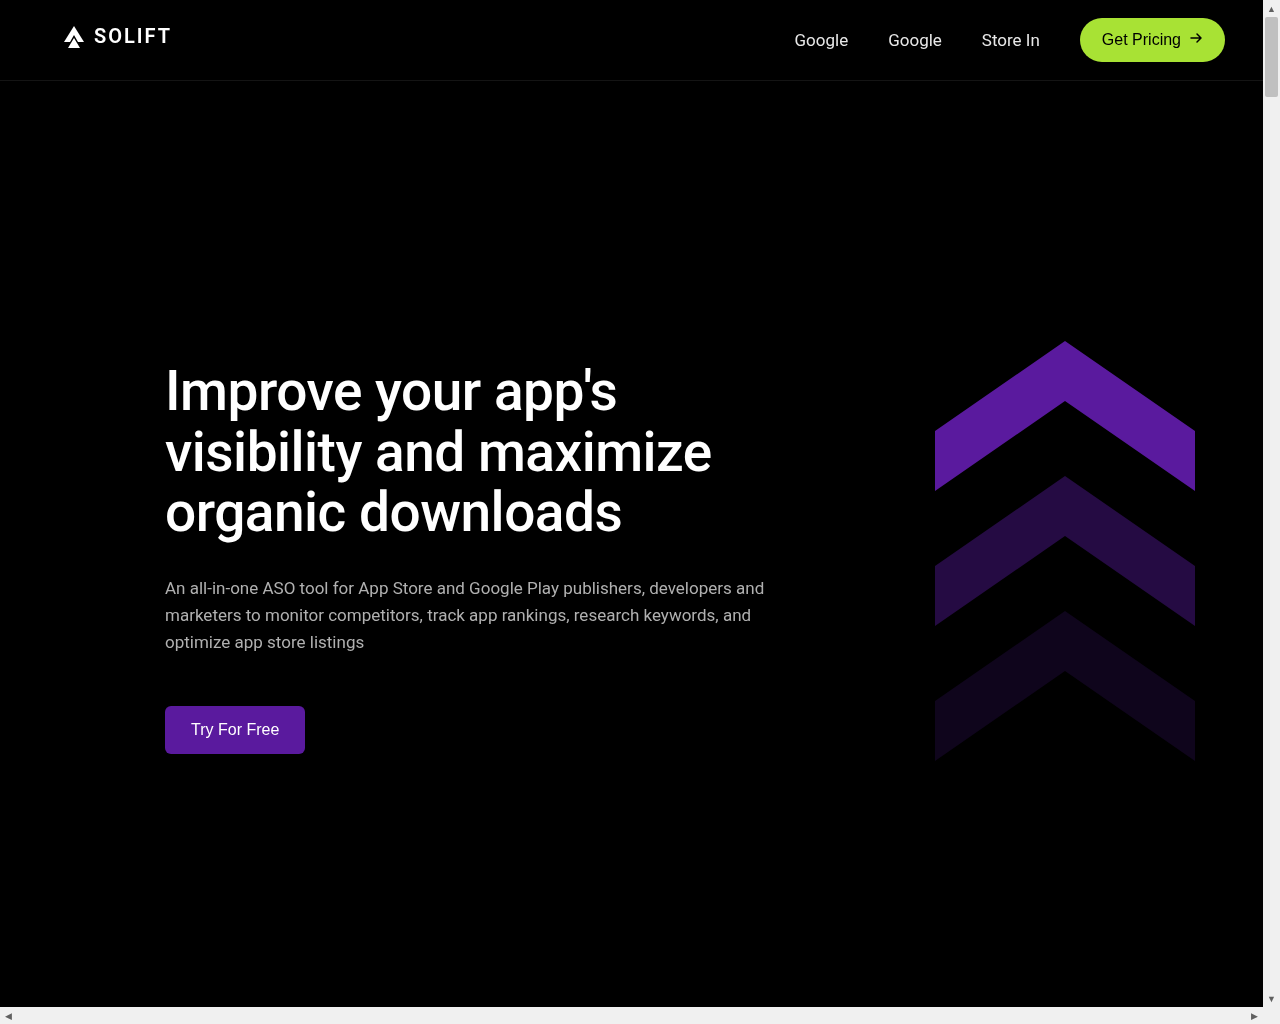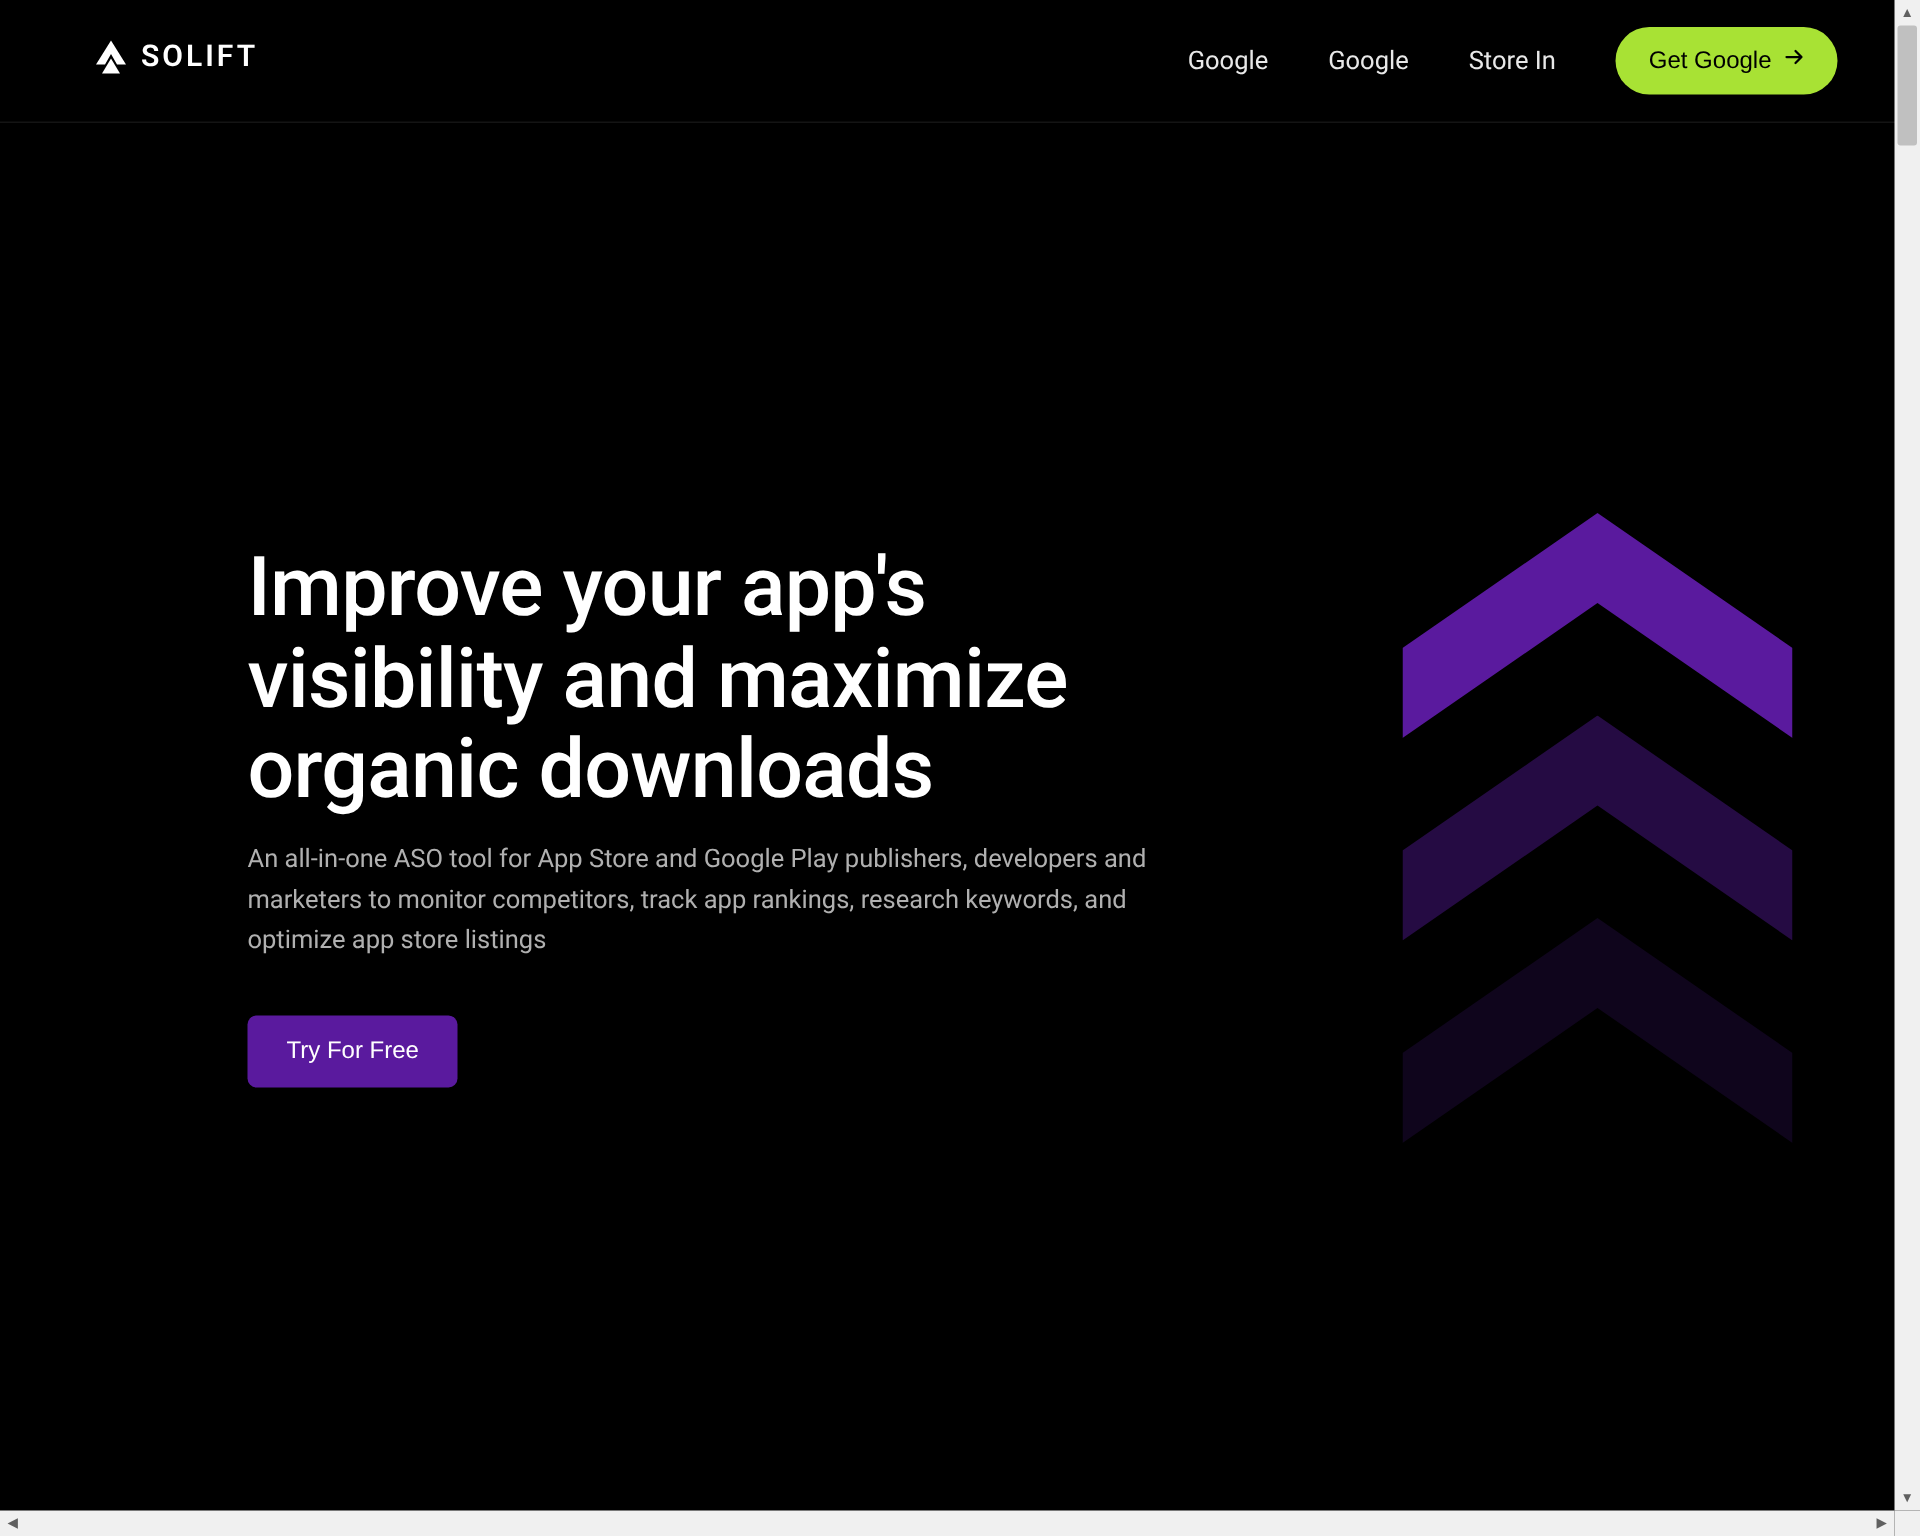--- a/index.html
+++ b/index.html
@@ -77,29 +77,29 @@
     
     .hero-content {
       max-width: 660px;
     }
     
     .hero-title {
       font-size: 55px;
       font-weight: 500;
       line-height: 1.1;
       color: #ffffff;
-      margin-bottom: 16px;
+      margin-bottom: 32px;
       letter-spacing: -0.5px;
     }
     
     .hero-description {
       font-size: 17px;
       line-height: 1.6;
       color: #b0b0b0;
-      margin-bottom: 36px;
+      margin-bottom: 50px;
       max-width: 650px;
       font-weight: 400;
     }
     
     .cta-btn {
       background-color: #5a1a9e;
       color: #ffffff;
       padding: 15px 26px;
       border-radius: 6px;
       font-size: 16px;
@@ -249,21 +249,21 @@
         <path d="M14 14 L20 24 L8 24 Z" fill="#ffffff"></path>
       </svg>
     </span>
     <span class="logo-text">SOLIFT</span>
   </div>
   <nav class="nav">
     <a class="nav-link">Google</a>
     <a class="nav-link">Google</a>
     <a class="nav-link">Store In</a>
     <button class="get-started-btn">
-      <span>Get Google</span>
+      <span>Get Pricing</span>
       <span>
         <svg width="14" height="14" viewBox="0 0 14 14" fill="none">
           <path d="M2 7 L11 7 M8 3 L12 7 L8 11" stroke="#000000" stroke-width="1.5" stroke-linecap="round" stroke-linejoin="round"></path>
         </svg>
       </span>
     </button>
   </nav>
 </header>
 
 <section class="hero">

